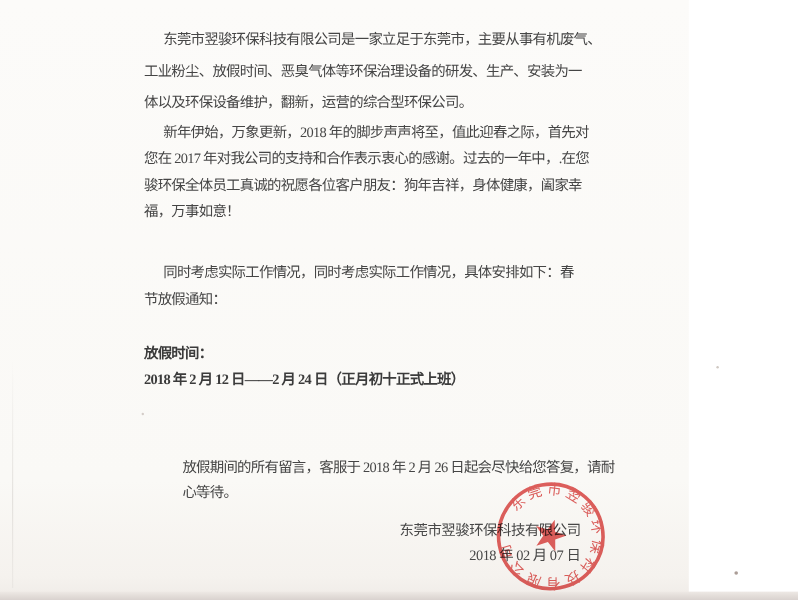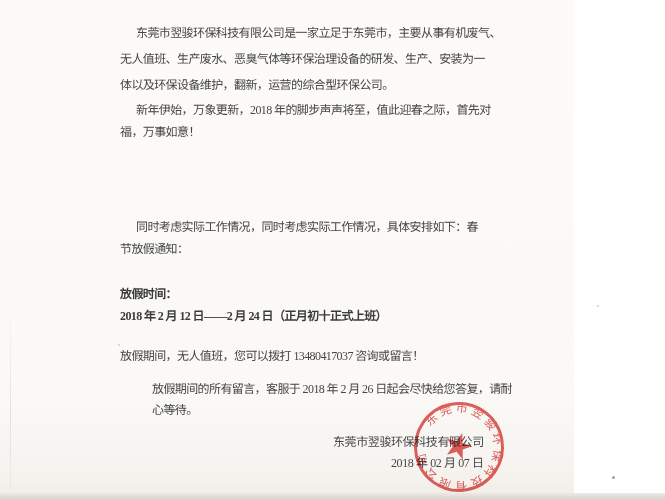--- a/index.html
+++ b/index.html
@@ -41,45 +41,44 @@
   .speck.s2{left:597px;top:305px;width:2px;height:2px;background:#cfc8c2;}
   .speck.s3{left:118px;top:344px;width:2px;height:2px;background:#d4cdc8;}
 </style>
 </head>
 <body>
 
 <div class="paper">
 
   <div class="block lh26" style="left:120px;top:20px;">
     <div class="line ind">东莞市翌骏环保科技有限公司是一家立足于东莞市，主要从事有机废气、</div>
-    <div class="line">无人值班、生产废水、恶臭气体等环保治理设备的研发、生产、安装为一</div>
+    <div class="line">工业粉尘、放假时间、恶臭气体等环保治理设备的研发、生产、安装为一</div>
     <div class="line">体以及环保设备维护，翻新，运营的综合型环保公司。</div>
   </div>
 
   <div class="block lh22" style="left:120px;top:99px;">
     <div class="line ind">新年伊始，万象更新，2018 年的脚步声声将至，值此迎春之际，首先对</div>
+    <div class="line">您在 2017 年对我公司的支持和合作表示衷心的感谢。过去的一年中，.在您</div>
+    <div class="line">骏环保全体员工真诚的祝愿各位客户朋友：狗年吉祥，身体健康，阖家幸</div>
     <div class="line">福，万事如意！</div>
   </div>
 
   <div class="block lh22" style="left:120px;top:216px;">
     <div class="line ind">同时考虑实际工作情况，同时考虑实际工作情况，具体安排如下：春</div>
     <div class="line">节放假通知：</div>
   </div>
 
   <div class="block lh22 bold" style="left:120px;top:271px;margin-top:12px;">
     <div class="line">放假时间：</div>
   </div>
 
   <div class="block lh22 bold" style="left:120px;top:305px;">
     <div class="line">2018 年 2 月 12 日——2 月 24 日（正月初十正式上班）</div>
   </div>
 
-  <div class="block lh22" style="left:120px;top:345px;">
-    <div class="line">放假期间，无人值班，您可以拨打 13480417037 咨询或留言！</div>
-  </div>
 
   <div class="block lh21" style="left:120px;top:379px;">
     <div class="line">放假期间的所有留言，客服于 2018 年 2 月 26 日起会尽快给您答复，请耐</div>
     <div class="line">心等待。</div>
   </div>
 
   <div class="sig" style="left:333px;top:434px;">东莞市翌骏环保科技有限公司</div>
   <div class="sig" style="left:391px;top:455px;">2018 年 02 月 07 日</div>
 
   <div class="stamp">

